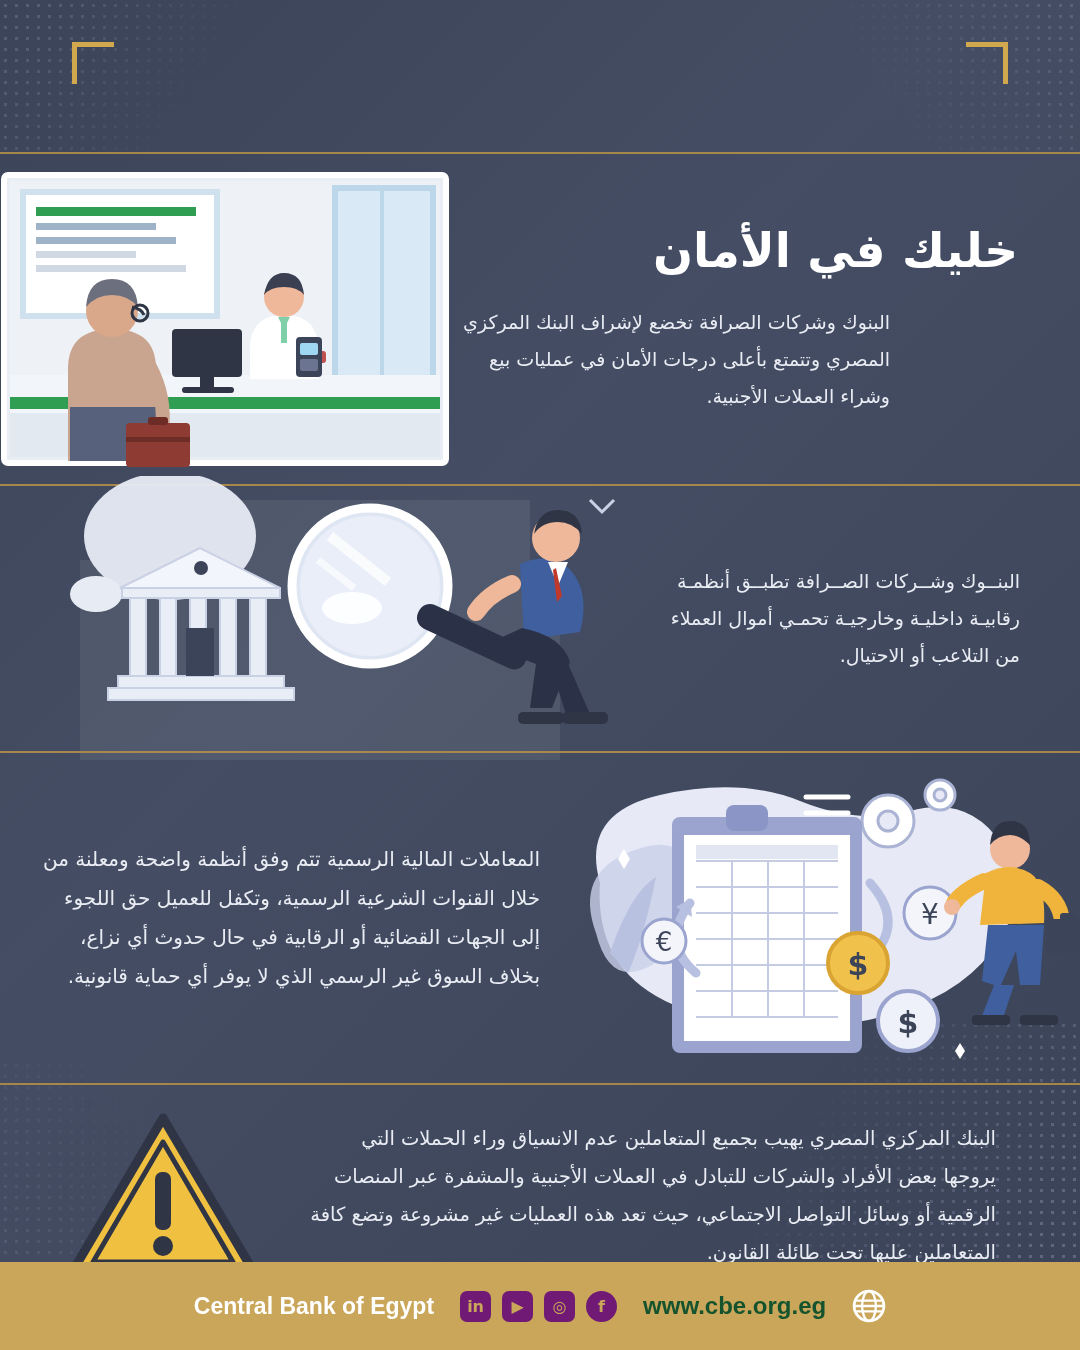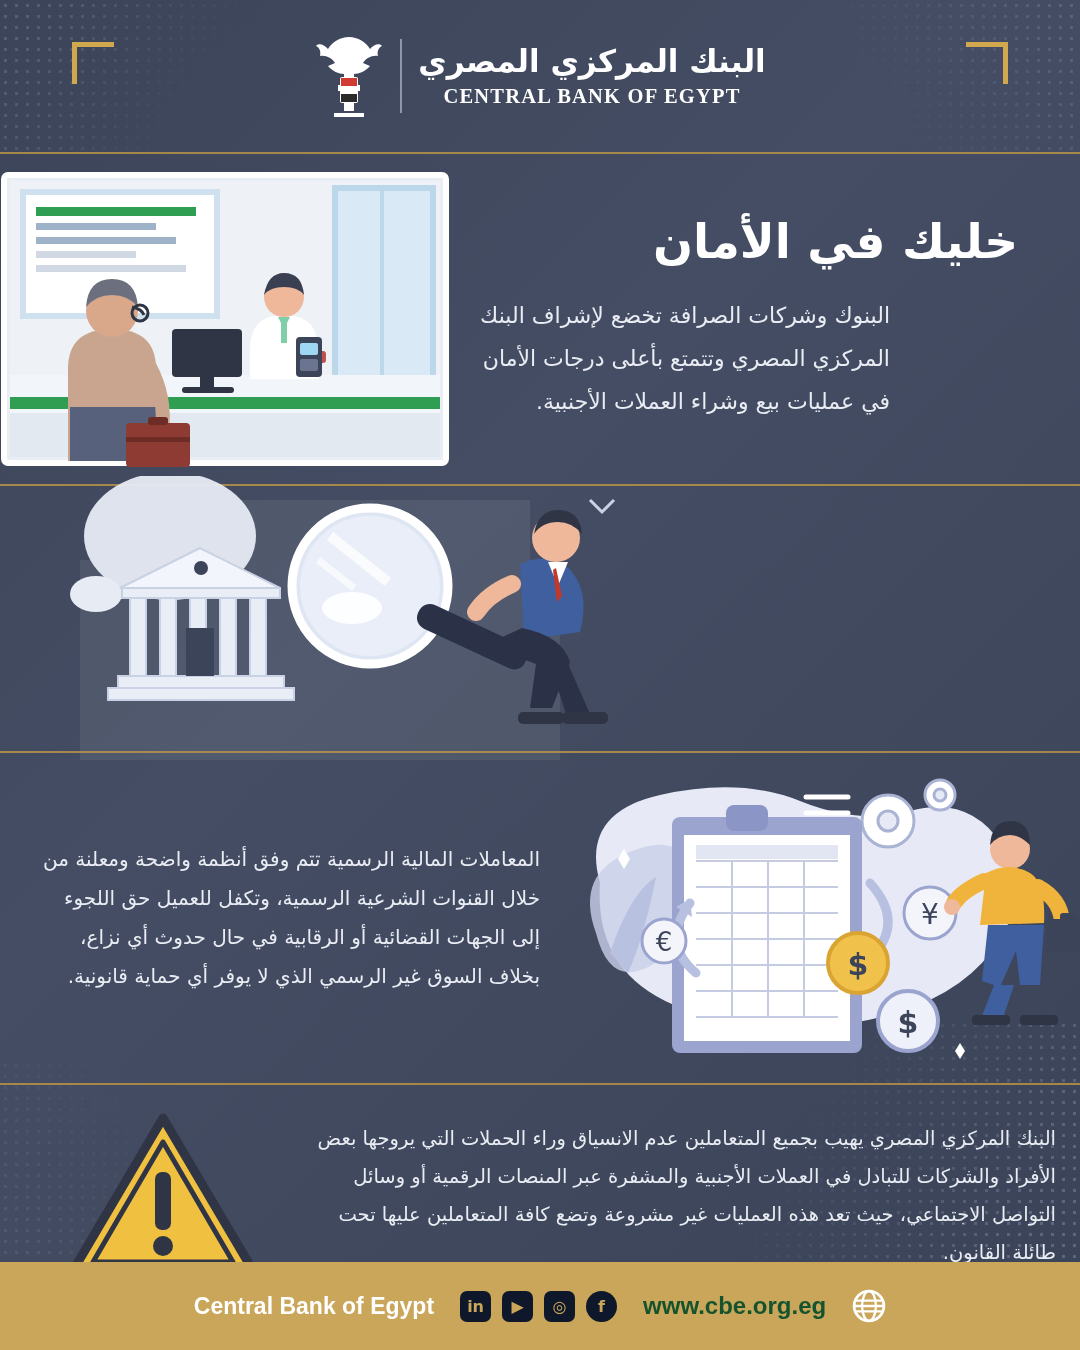--- a/index.html
+++ b/index.html
@@ -70,21 +70,21 @@
   .logo-sep { width: 2px; height: 74px; background: #8e96ad; }
 
   
   .hr { height: 2px; background: #b99348; opacity: .85; }
 
   
   .section { position: relative; display: flex; align-items: center; }
 
   .para {
     color: #e9ecf3;
-    font-size: 22px;
+    font-size: 19px;
     line-height: 1.95;
     text-align: right;
     direction: rtl;
   }
   .title {
     color: #ffffff;
     font-size: 47px;
     font-weight: bold;
     text-align: right;
     margin-bottom: 26px;
@@ -102,21 +102,21 @@
   #sec2 .txt { width: 430px; padding-right: 60px; }
   #sec2 .art { flex: 1; position: relative; height: 100%; }
 
   
   #sec3 { height: 330px; }
   #sec3 .art { width: 540px; height: 100%; position: relative; }
   #sec3 .txt { flex: 1; padding-left: 42px; }
   #sec3 .para { font-size: 20px; line-height: 1.95; }
 
   
-  #sec4 { height: 222px; padding: 0 24px 0 0; margin-left: 48px; }
+  #sec4 { height: 222px; padding: 0 84px 0 0; margin-left: 48px; }
   #sec4 .txt { flex: 1; padding-left: 30px; }
   #sec4 .para { font-size: 19.5px; line-height: 1.95; }
   #sec4 .art { width: 230px; display:flex; align-items:center; justify-content:center; }
 
   
   #footer {
     position: absolute; left: 0; bottom: 0; width: 1080px; height: 88px;
     background: #c9a košt;
     background: #c9a659;
     display: flex; align-items: center; justify-content: center; gap: 26px;
@@ -124,21 +124,21 @@
   #footer .url {
     color: #14532d; font-weight: bold; font-size: 24px; direction: ltr;
     font-family: "Liberation Sans", sans-serif;
   }
   #footer .name {
     color: #ffffff; font-weight: bold; font-size: 23px; direction: ltr;
     font-family: "Liberation Sans", sans-serif;
   }
   .soc { display: flex; gap: 11px; align-items: center; }
   .soc .ic {
-    width: 31px; height: 31px; border-radius: 7px; background: #0f172a;
+    width: 31px; height: 31px; border-radius: 7px; background: #701a75;
     color: #c9a659; display: flex; align-items: center; justify-content: center;
     font-size: 16px; font-weight: bold;
   }
   .soc .ic.round { border-radius: 50%; }
   .globe { width: 34px; height: 34px; }
 </style>
 </head>
 <body>
 
 <div id="page">
@@ -150,37 +150,20 @@
 
   <svg class="ghost" viewBox="0 0 560 300">
     <rect x="40" y="90" width="480" height="200" fill="#ffffff"></rect>
     <rect x="70" y="30" width="420" height="60" fill="#ffffff"></rect>
   </svg>
 
   <div id="header">
     <span class="corner left"></span>
     <span class="corner right"></span>
 
-    <div class="logo-wrap">
-      <div class="logo-text">
-        <div class="logo-ar">البنك المركزي المصري</div>
-        <div class="logo-en">CENTRAL BANK OF EGYPT</div>
-      </div>
-      <div class="logo-sep"></div>
-      <svg width="70" height="86" viewBox="0 0 70 86">
-
-        <path d="M35 4 C26 4 18 9 14 16 C10 11 4 10 2 13 C6 15 7 19 6 23 C12 22 18 25 21 30 L14 33 C18 38 25 41 30 41 L30 52 L24 52 L24 58 L30 58 L30 78 L40 78 L40 58 L46 58 L46 52 L40 52 L40 41 C45 41 52 38 56 33 L49 30 C52 25 58 22 64 23 C63 19 64 15 68 13 C66 10 60 11 56 16 C52 9 44 4 35 4 Z" fill="#ffffff"></path>
-
-        <rect x="26" y="44" width="18" height="26" rx="2" fill="#ffffff"></rect>
-        <rect x="27" y="45" width="16" height="8" fill="#d13b33"></rect>
-        <rect x="27" y="53" width="16" height="8" fill="#ffffff"></rect>
-        <rect x="27" y="61" width="16" height="8" fill="#2b2b2b"></rect>
-        <path d="M20 80 h30 v4 h-30 z" fill="#ffffff"></path>
-      </svg>
-    </div>
   </div>
 
   <div class="hr"></div>
 
   <div class="section" id="sec1">
     <div class="txt">
       <div class="title">خليك في الأمان</div>
       <div class="para">البنوك وشركات الصرافة تخضع لإشراف البنك المركزي المصري وتتمتع بأعلى درجات الأمان في عمليات بيع وشراء العملات الأجنبية.</div>
     </div>
     <div class="art">
@@ -240,20 +223,23 @@
           <rect x="200" y="216" width="14" height="10" fill="#2f3545"></rect>
           <rect x="182" y="226" width="52" height="6" rx="3" fill="#2f3545"></rect>
         </g>
       </svg>
     </div>
   </div>
 
   <div class="hr"></div>
 
   <div class="section" id="sec2">
+    <div class="txt">
+      <div class="para">البنــوك وشــركات الصــرافة تطبــق أنظمـة رقابيـة داخليـة وخارجيـة تحمـي أموال العملاء من التلاعب أو الاحتيال.</div>
+    </div>
     <div class="art">
       <svg width="620" height="265" viewBox="0 0 620 265" style="position:absolute; left:0; top:-10px;">
 
         <ellipse cx="170" cy="60" rx="86" ry="64" fill="#e7ebf4" opacity=".95"></ellipse>
         <ellipse cx="96" cy="118" rx="26" ry="18" fill="#e7ebf4"></ellipse>
 
         <g fill="#e9edf6" stroke="#c9d1e4" stroke-width="2">
           <polygon points="200,72 120,112 280,112" fill="#f2f5fb"></polygon>
           <rect x="122" y="112" width="158" height="10"></rect>
           <rect x="130" y="122" width="16" height="78"></rect>

